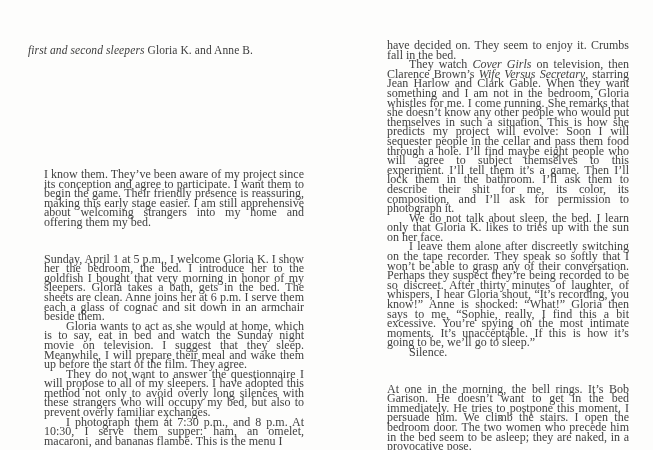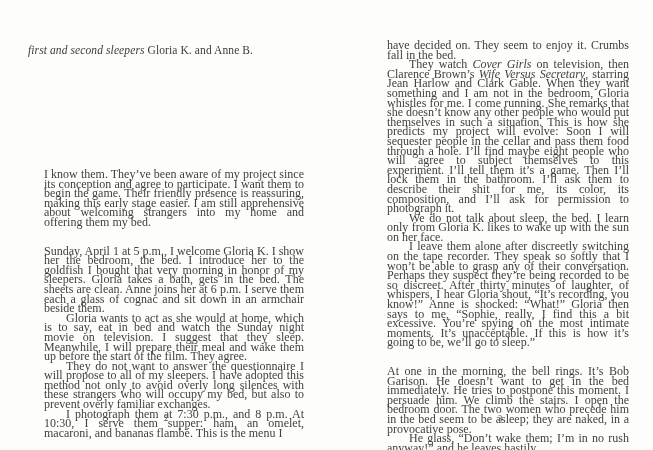--- a/index.html
+++ b/index.html
@@ -38,21 +38,21 @@
     line-height: 9.6px;
     color: #414141;
     hyphens: auto;
     -webkit-hyphens: auto;
   }
   .body-left  { top: 170px; }
   .body-right { top: 41px; }
 
   .body-text p { margin: 0; }
   .body-text p.indent { text-indent: 22px; }
-  .body-text p.section-break { margin-top: 19px; }
+  .body-text p.section-break { margin-top: 27px; }
   .body-text em { font-style: italic; }
 
   .folio {
     position: absolute;
     top: 413px;
     left: 0;
     right: 0;
     text-align: center;
     font-size: 8.5px;
     color: #4a4a4a;
@@ -70,19 +70,20 @@
       <p class="indent"><span>They do not want to answer the questionnaire I will propose to all of my sleepers. I have adopted this method not only to avoid overly long silences with these strangers who will occupy my bed, but also to prevent overly familiar exchanges.</span></p>
       <p class="indent"><span>I photograph them at 7:30 p.m., and 8 p.m. At 10:30, I serve them supper: ham, an omelet, macaroni, and bananas flambé. This is the menu I</span></p>
     </div>
   <div class="folio">2</div>
 </section>
 
 <section class="page page-right">
   <div class="body-text body-right">
       <p><span>have decided on. They seem to enjoy it. Crumbs fall in the bed.</span></p>
       <p class="indent"><span>They watch </span><em>Cover Girls</em><span> on television, then Clarence Brown’s </span><em>Wife Versus Secretary</em><span>, starring Jean Harlow and Clark Gable. When they want something and I am not in the bedroom, Gloria whistles for me. I come running. She remarks that she doesn’t know any other people who would put themselves in such a situation. This is how she predicts my project will evolve: Soon I will sequester people in the cellar and pass them food through a hole. I’ll find maybe eight people who will agree to subject themselves to this experiment. I’ll tell them it’s a game. Then I’ll lock them in the bathroom. I’ll ask them to describe their shit for me, its color, its composition, and I’ll ask for permission to photograph it.</span></p>
-      <p class="indent"><span>We do not talk about sleep, the bed. I learn only from Gloria K. likes to wake up with the sun on her face.</span></p>
+      <p class="indent"><span>We do not talk about sleep, the bed. I learn only that Gloria K. likes to tries up with the sun on her face.</span></p>
       <p class="indent"><span>I leave them alone after discreetly switching on the tape recorder. They speak so softly that I won’t be able to grasp any of their conversation. Perhaps they suspect they’re being recorded to be so discreet. After thirty minutes of laughter, of whispers, I hear Gloria shout, “It’s recording, you know!” Anne is shocked: “What!” Gloria then says to me, “Sophie, really, I find this a bit excessive. You’re spying on the most intimate moments. It’s unacceptable. If this is how it’s going to be, we’ll go to sleep.”</span></p>
+      <p class="indent"><span>Silence.</span></p>
       <p class="section-break"><span>At one in the morning, the bell rings. It’s Bob Garison. He doesn’t want to get in the bed immediately. He tries to postpone this moment. I persuade him. We climb the stairs. I open the bedroom door. The two women who precede him in the bed seem to be asleep; they are naked, in a provocative pose.</span></p>
       <p class="indent"><span>He glass, “Don’t wake them; I’m in no rush anyway!” and he leaves hastily.</span></p>
     </div>
   <div class="folio">3</div>
 </section>
 
 </body></html>

